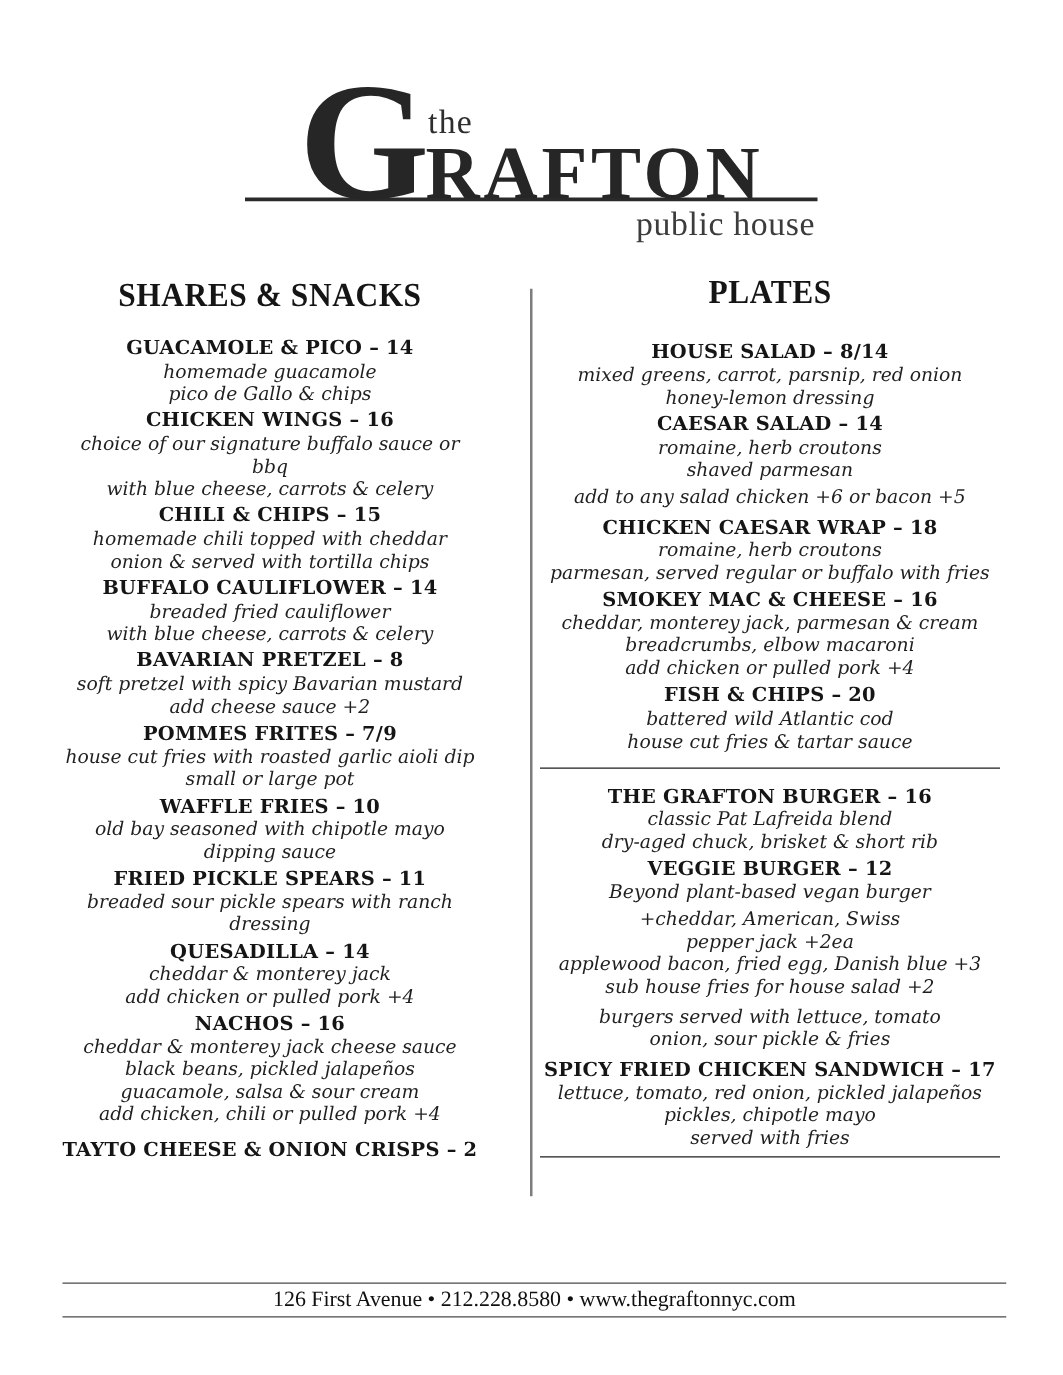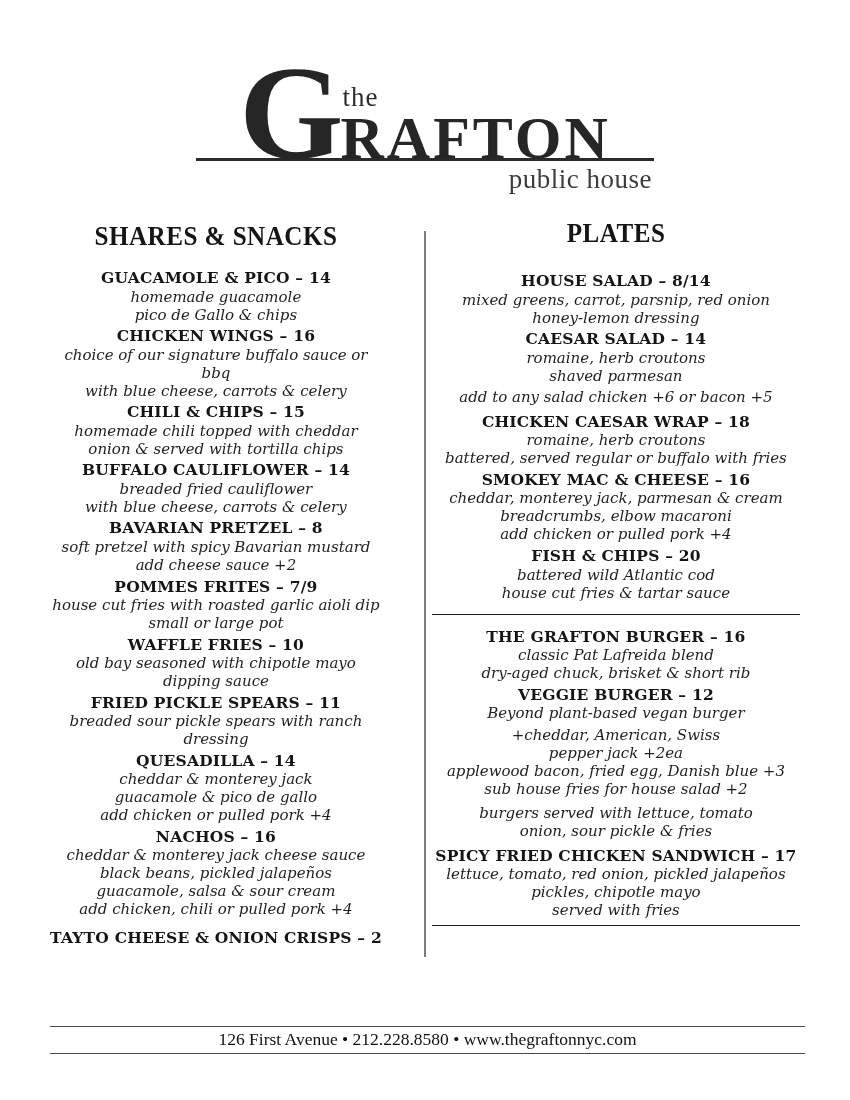--- a/index.html
+++ b/index.html
@@ -140,21 +140,20 @@
       </div>
 
       <div class="menu-item">
         <div class="item-name">FRIED PICKLE SPEARS – 11</div>
         <div class="item-desc">breaded sour pickle spears with ranch dressing</div>
       </div>
 
       <div class="menu-item">
         <div class="item-name">QUESADILLA – 14</div>
         <div class="item-desc">cheddar &amp; monterey jack</div>
-        <div class="item-desc">guacamole &amp; pico de gallo</div>
         <div class="item-desc">add chicken or pulled pork +4</div>
       </div>
 
       <div class="menu-item">
         <div class="item-name">NACHOS – 16</div>
         <div class="item-desc">cheddar &amp; monterey jack cheese sauce</div>
         <div class="item-desc">black beans, pickled jalapeños</div>
         <div class="item-desc">guacamole, salsa &amp; sour cream</div>
         <div class="item-desc">add chicken, chili or pulled pork +4</div>
       </div>
@@ -177,21 +176,21 @@
         <div class="item-name">CAESAR SALAD – 14</div>
         <div class="item-desc">romaine, herb croutons</div>
         <div class="item-desc">shaved parmesan</div>
       </div>
 
       <div class="menu-note">add to any salad chicken +6 or bacon +5</div>
 
       <div class="menu-item">
         <div class="item-name">CHICKEN CAESAR WRAP – 18</div>
         <div class="item-desc">romaine, herb croutons</div>
-        <div class="item-desc">battered, served regular or buffalo with fries</div>
+        <div class="item-desc">parmesan, served regular or buffalo with fries</div>
       </div>
 
       <div class="menu-item">
         <div class="item-name">SMOKEY MAC &amp; CHEESE – 16</div>
         <div class="item-desc">cheddar, monterey jack, parmesan &amp; cream</div>
         <div class="item-desc">breadcrumbs, elbow macaroni</div>
         <div class="item-desc">add chicken or pulled pork +4</div>
       </div>
 
       <div class="menu-item">

